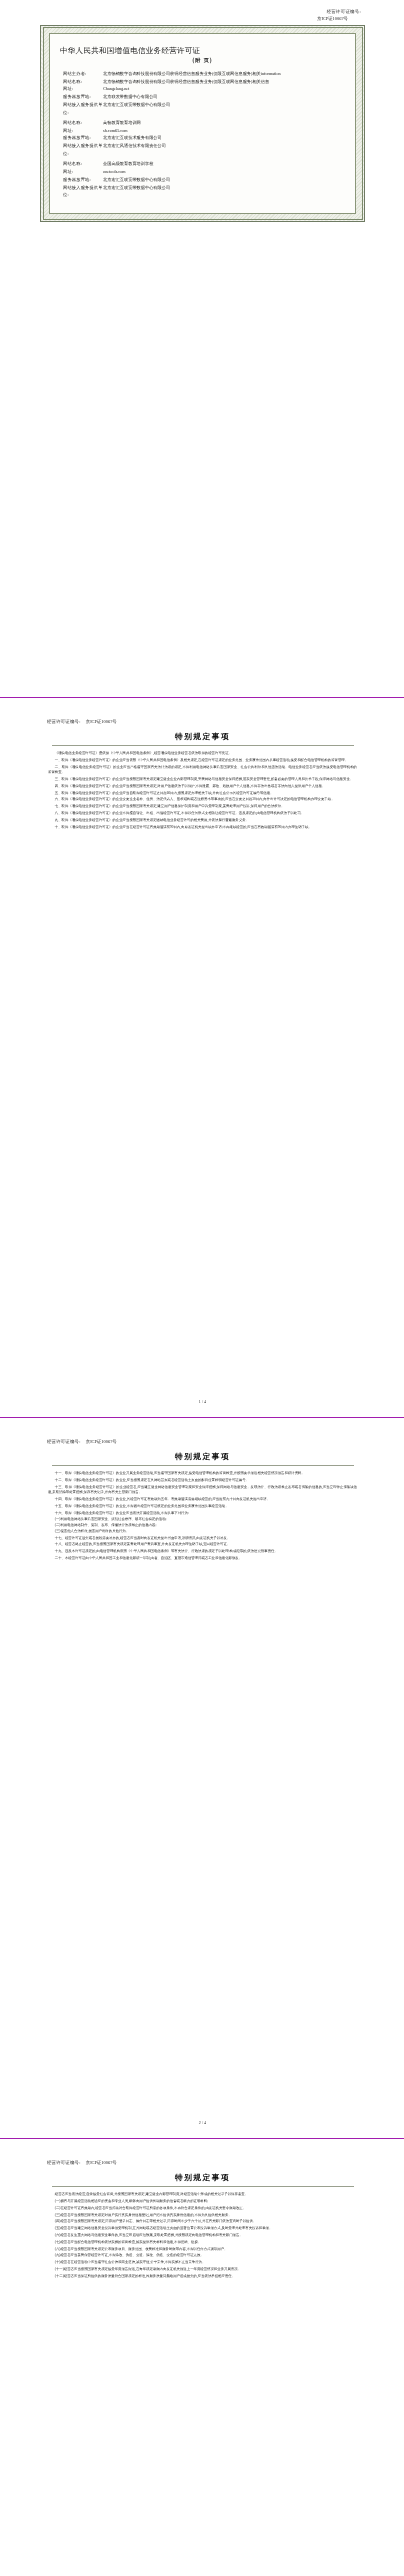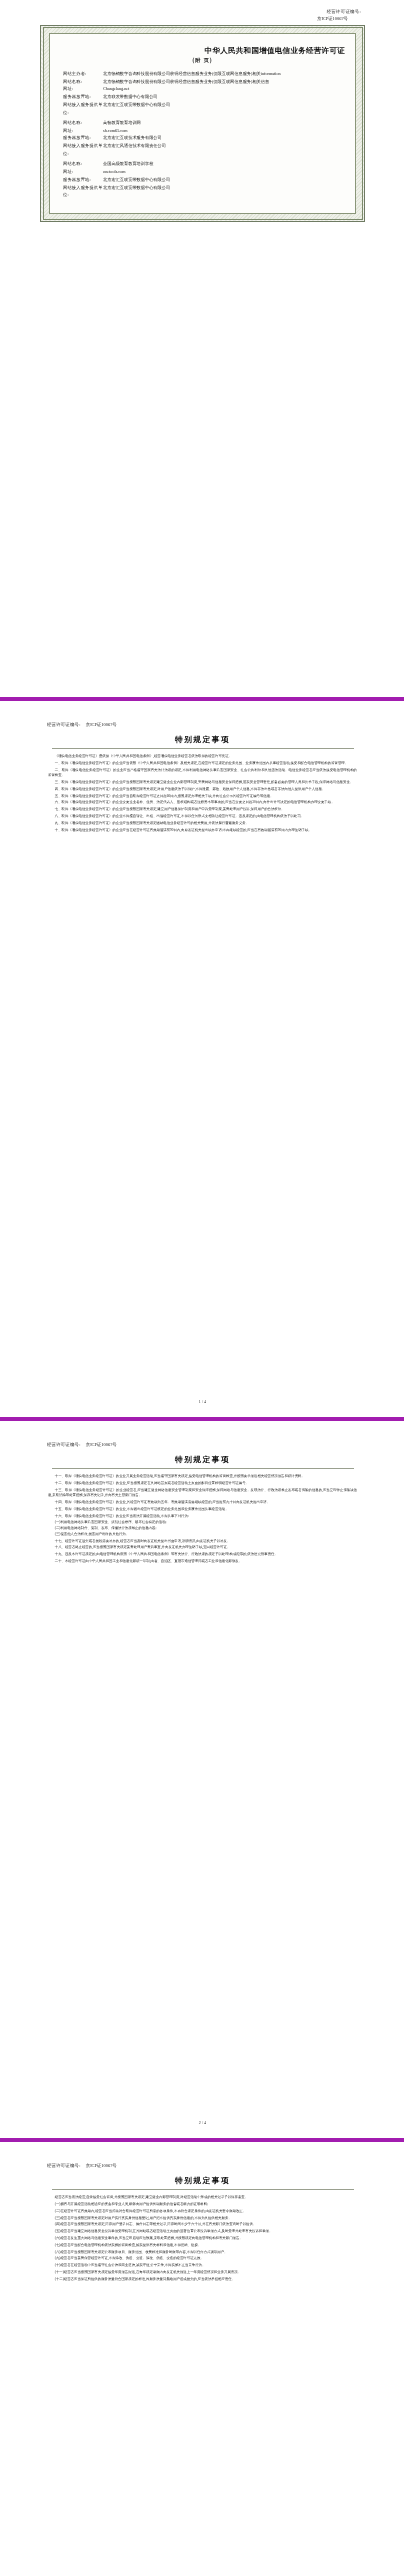--- a/index.html
+++ b/index.html
@@ -12,21 +12,21 @@
     width: 405px;
   }
   .page {
     width: 405px;
     background: #ffffff;
     box-sizing: border-box;
     position: relative;
     overflow: hidden;
   }
   .page + .page {
-    border-top: 4px solid #a21caf;
+    border-top: 1px solid #a21caf;
   }
   #page1 { height: 697px; padding: 9.3px 0 0 0; }
   #page2 { height: 720px; padding: 0; }
   #page3 { height: 721px; padding: 0; }
   #page4 { height: 735px; padding: 0; }
 
   
   .cert-topline {
     text-align: right;
     font-size: 4.4px;
@@ -51,23 +51,23 @@
     background:
       repeating-linear-gradient(-45deg, #dfe3d6 0 1px, #eef0e8 1px 2.6px);
   }
   .cert-frame-inner {
     border: 0.5px solid #8a9679;
     background: #fdfdfb;
     padding: 8.2px 10.3px 13.4px 10.3px;
     min-height: 155px;
   }
   .cert-title {
-    text-align: right;
+    text-align: left;
     font-size: 7.5px;
-    font-weight: bold;
+    font-weight: normal;
     letter-spacing: 0.3px;
     color: #111;
     margin: 3.1px 0 1px 0;
   }
   .cert-subtitle {
     text-align: center;
     font-size: 5.2px;
     font-weight: bold;
     color: #111;
     margin-bottom: 6.2px;

